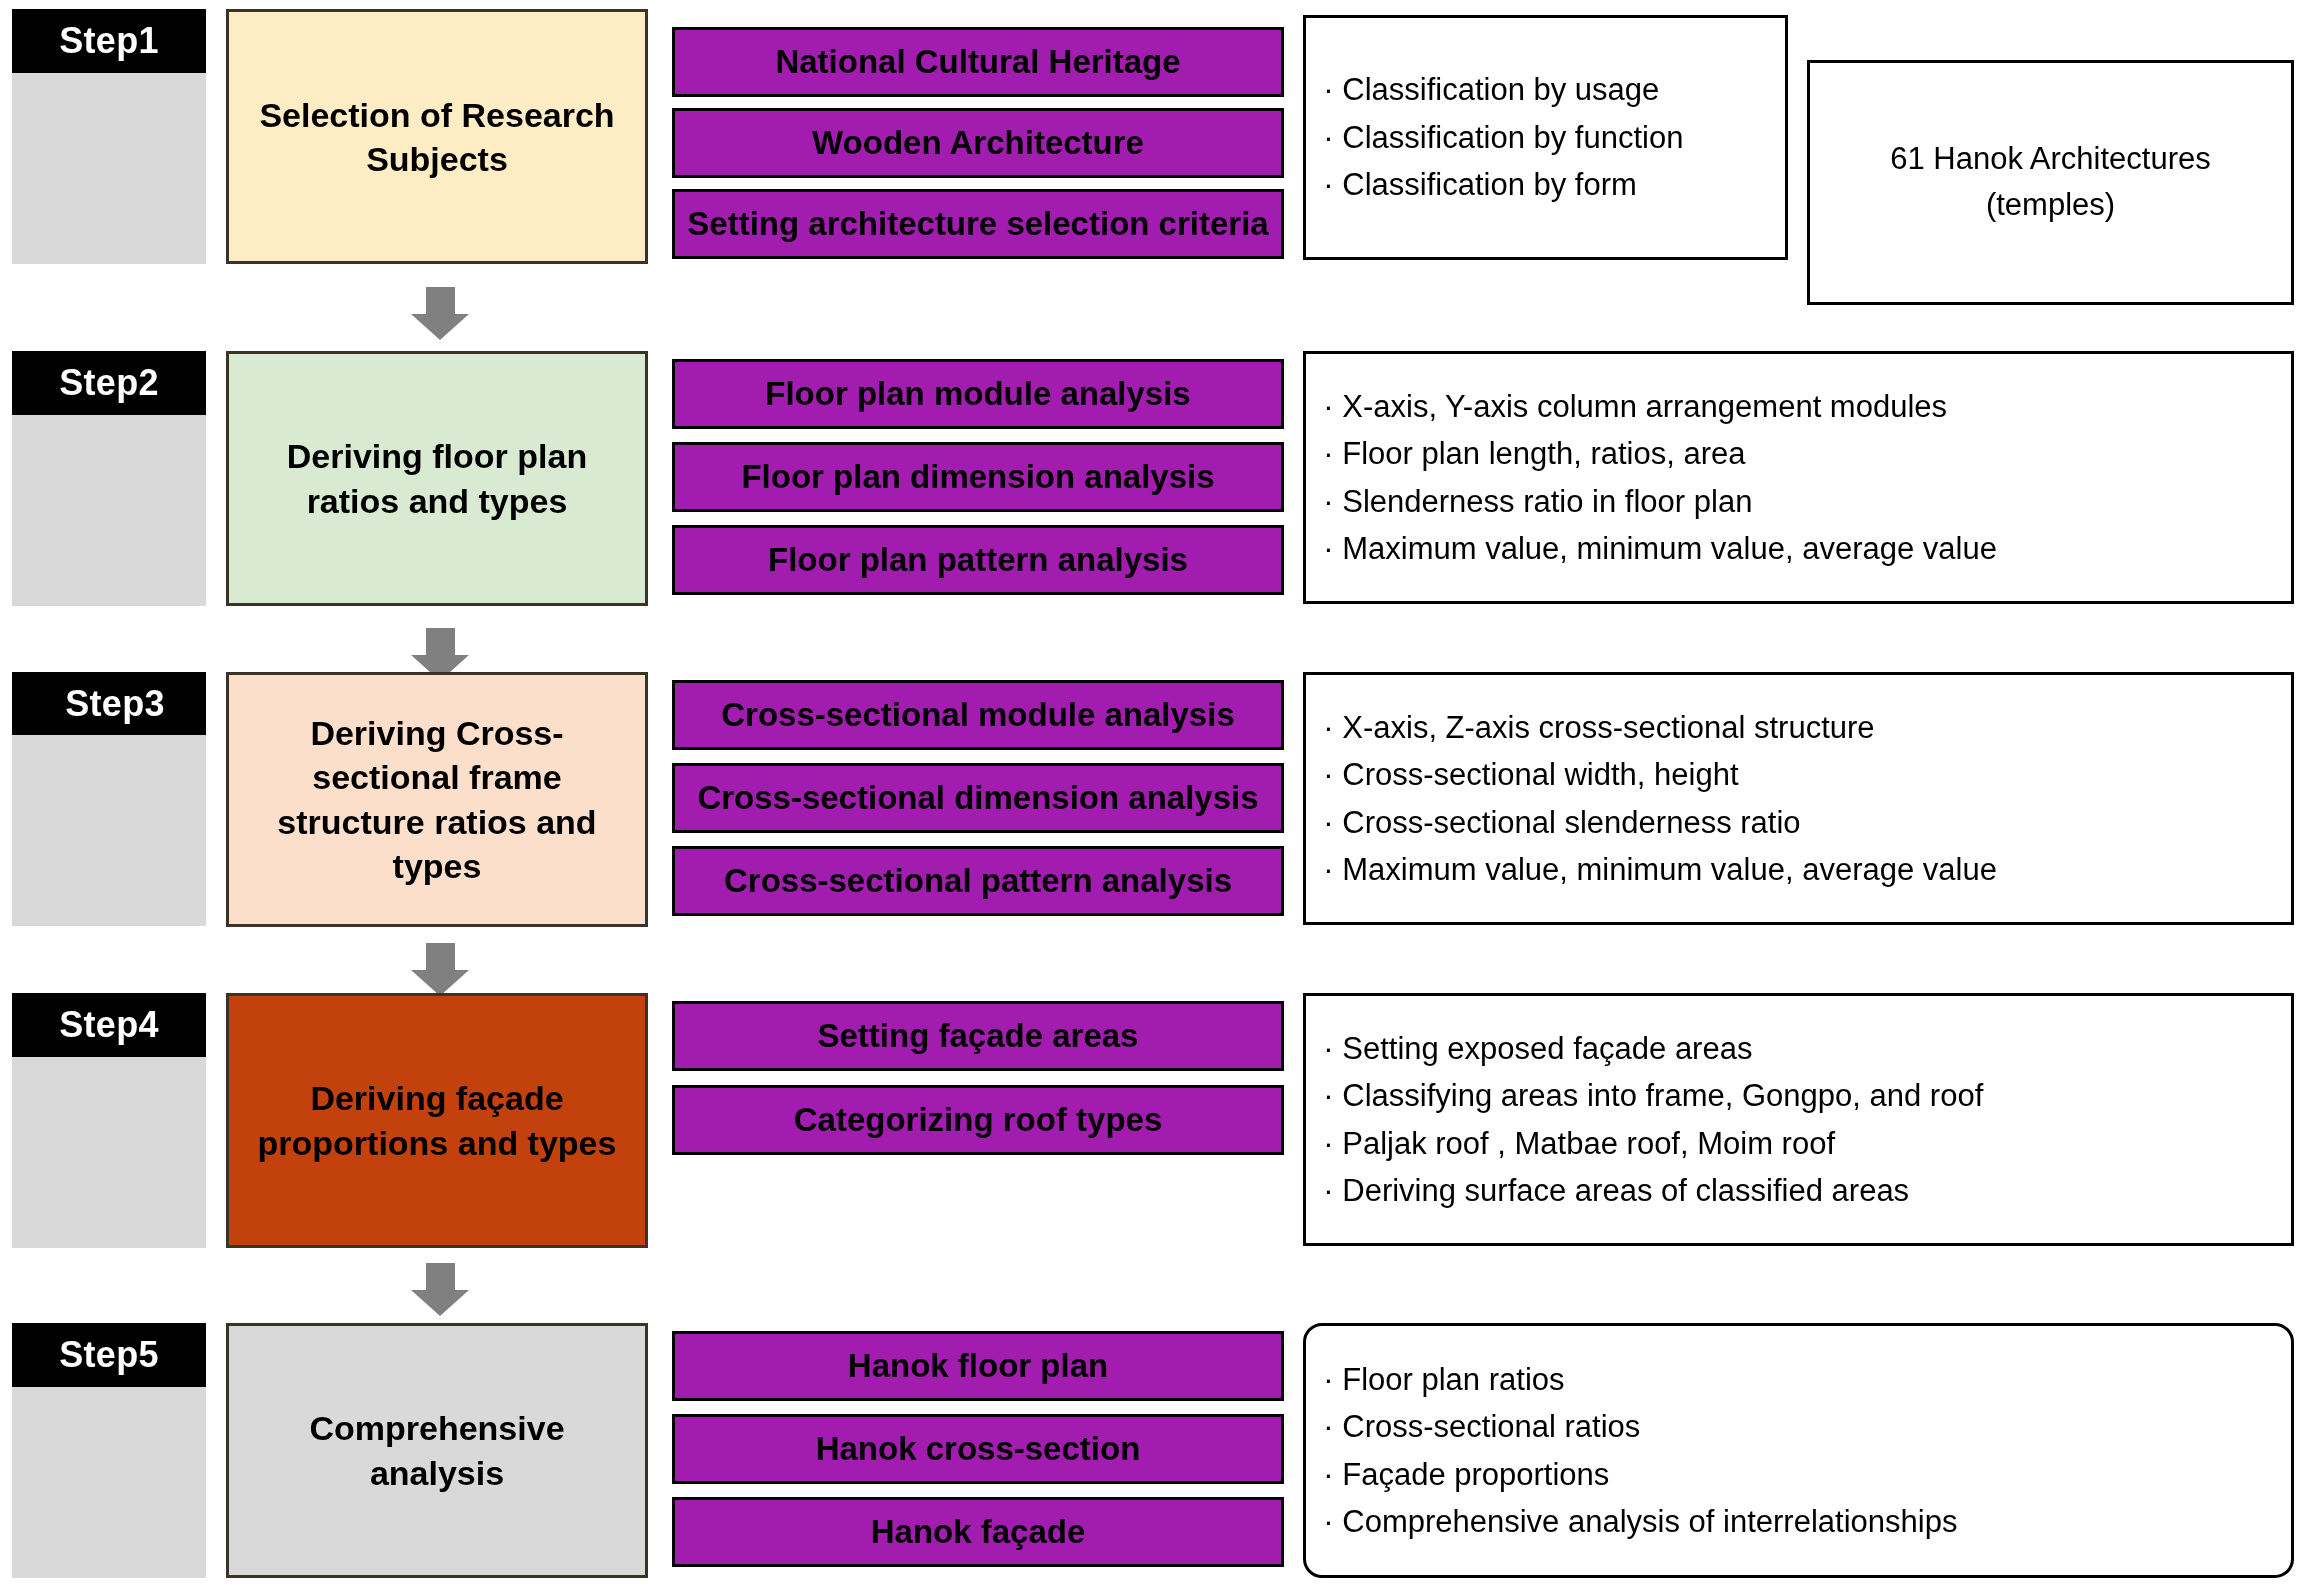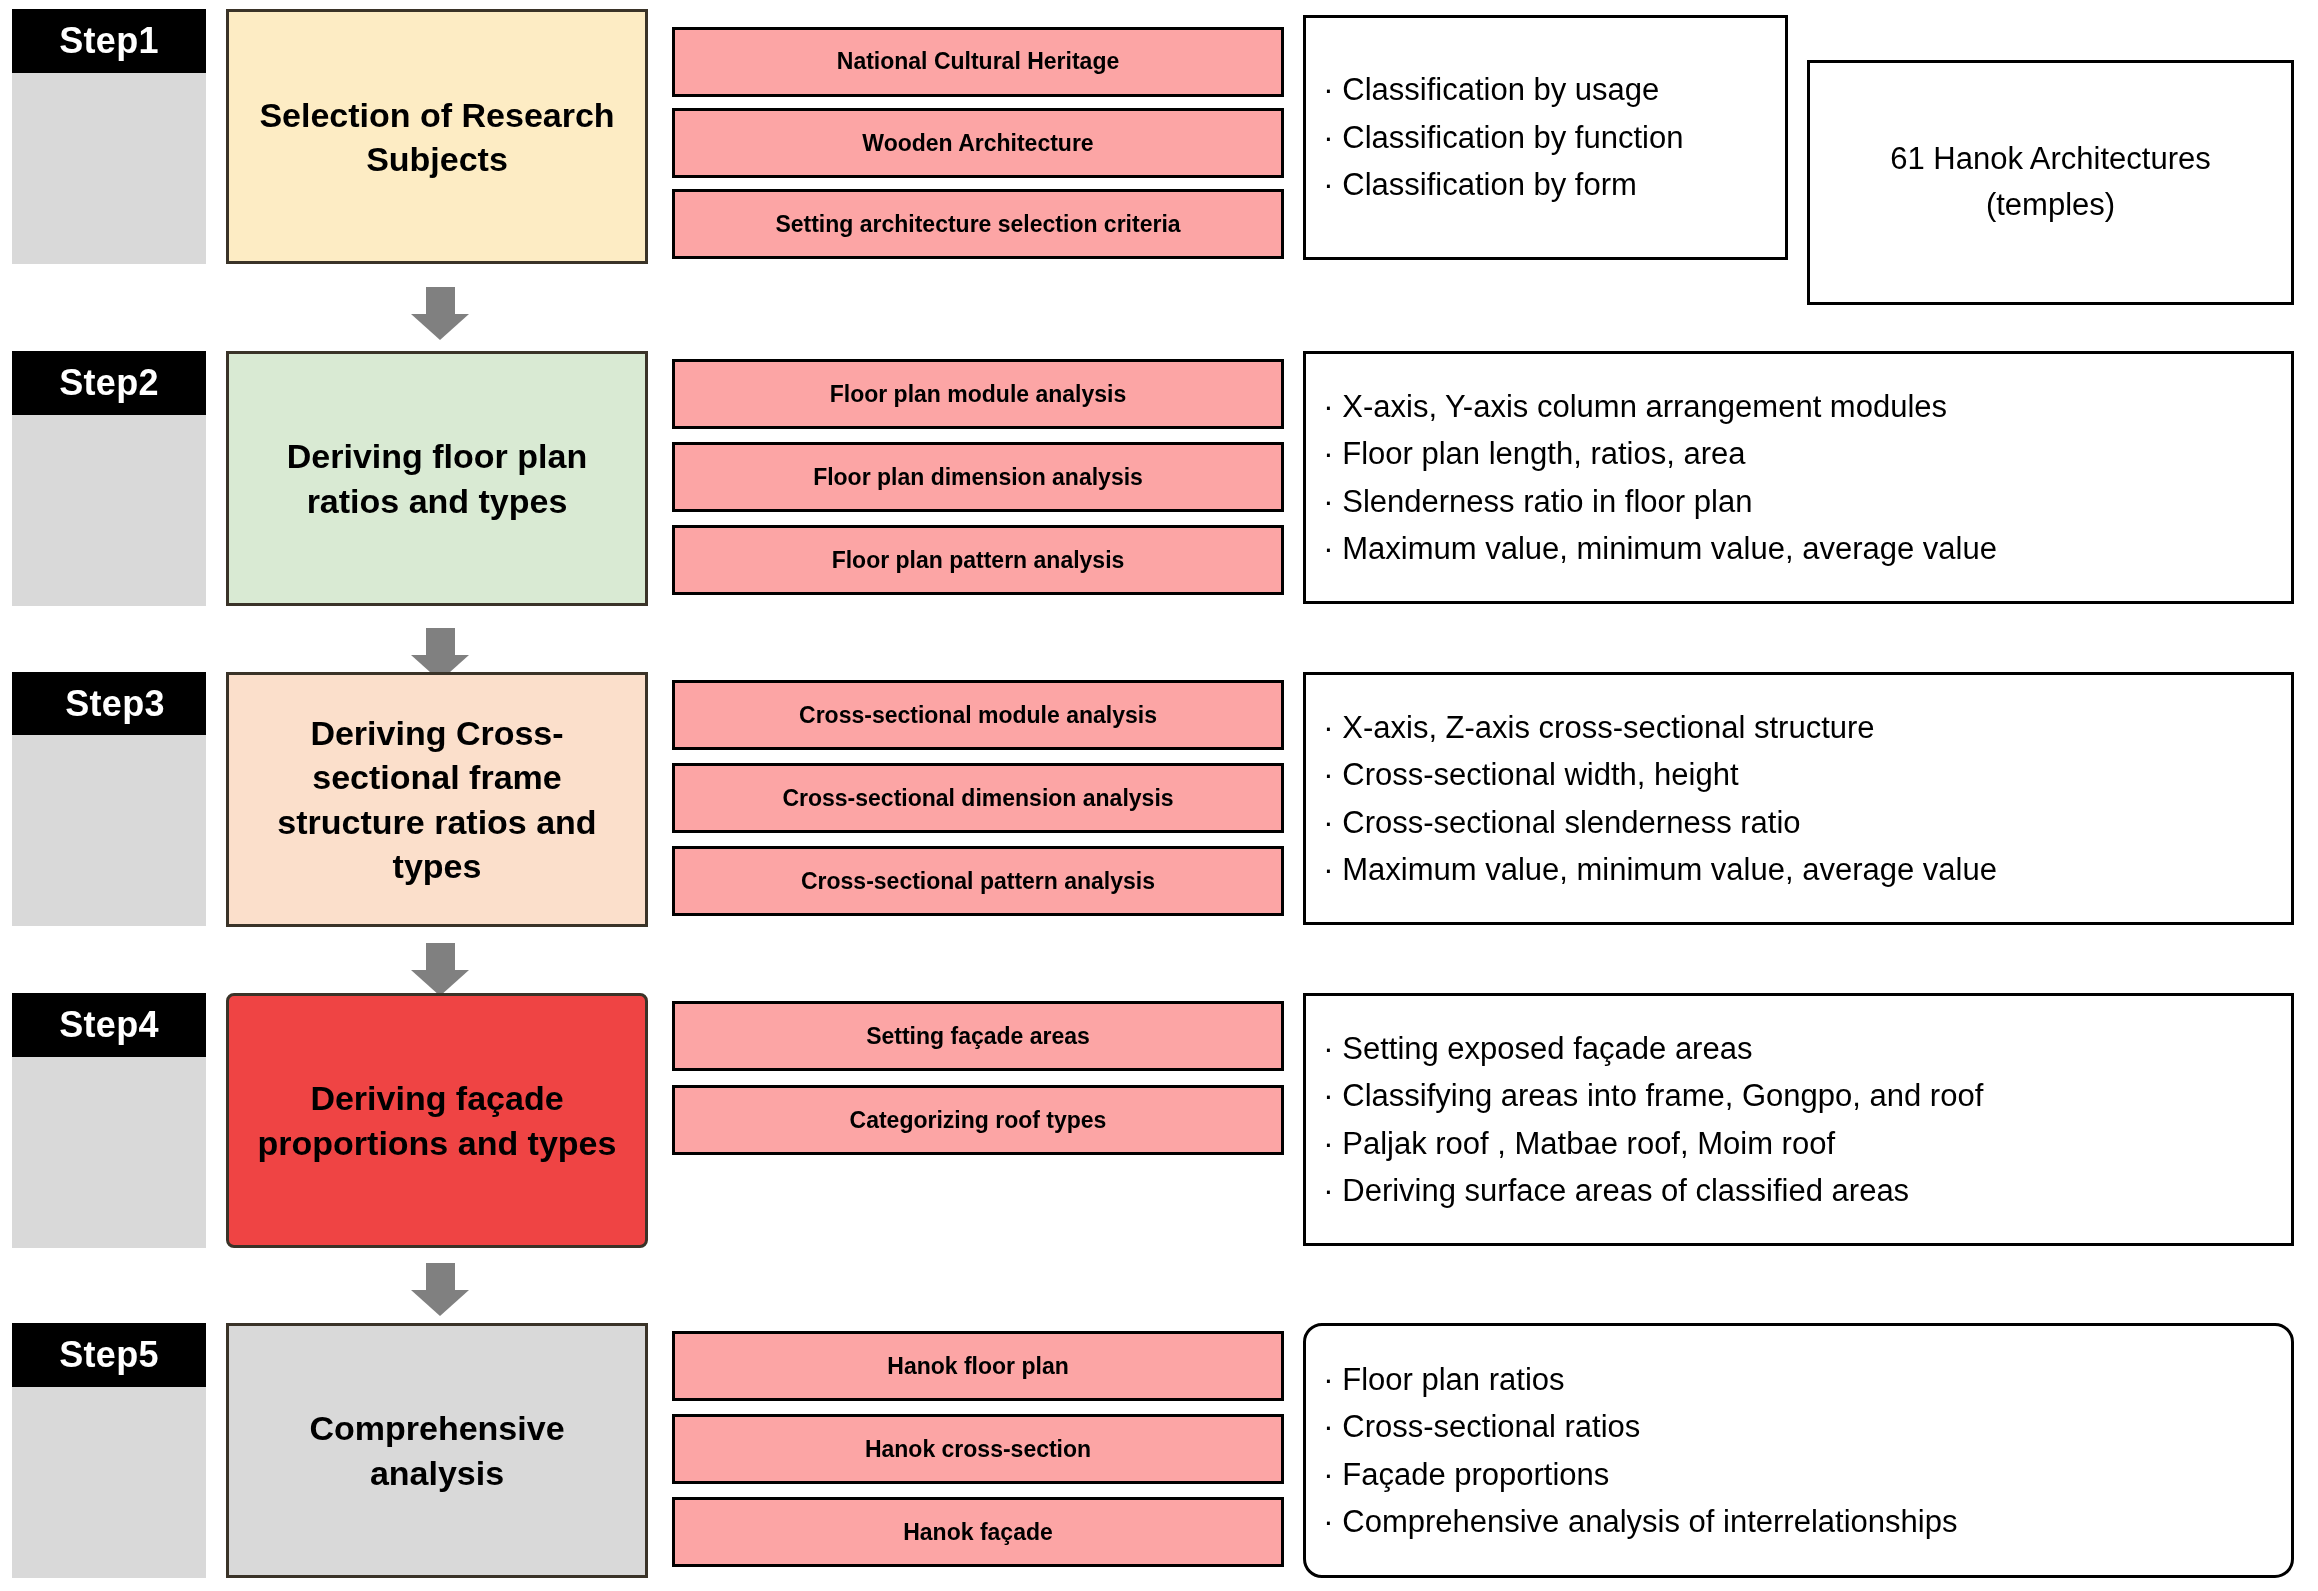--- a/index.html
+++ b/index.html
@@ -25,23 +25,23 @@
   
   .title-box{
     border:3.3px solid #3a3328;
     display:flex;align-items:center;justify-content:center;
     text-align:center;font-weight:bold;font-size:34px;line-height:1.30;
     padding:0 10.6px;color:#000;
   }
 
   
   .sub-box{
-    border:3.3px solid #000;background:#fca5a5;
+    border:3.3px solid #000;background:#a21caf;
     display:flex;align-items:center;justify-content:center;
-    text-align:center;font-weight:bold;font-size:23px;color:#000;
+    text-align:center;font-weight:bold;font-size:33px;color:#000;
     padding:0 8px;
   }
 
   
   .panel{
     border:3.3px solid #000;background:#fff;
     display:flex;flex-direction:column;justify-content:center;
     padding:0 17.3px;
   }
   .panel.center{align-items:center;text-align:center;justify-content:center;}
@@ -162,21 +162,21 @@
   </div>
 
   <div class="arrow" style="left:411px;top:943px;width:59px;height:53px;">
     <div class="shaft"></div>
     <div class="head"></div>
   </div>
 
   <div class="abs step-tag" style="left:12px;top:993px;width:194px;height:64px;">Step4</div>
   <div class="abs step-grey" style="left:12px;top:1057px;width:194px;height:191px;"></div>
 
-  <div class="abs title-box" style="left:226px;top:993px;width:422px;height:255px;background:#ef4444;border-radius:8px;">Deriving façade proportions and types</div>
+  <div class="abs title-box" style="left:226px;top:993px;width:422px;height:255px;background:#c2410c;">Deriving façade proportions and types</div>
 
   <div class="abs sub-box" style="left:672px;top:1001px;width:612px;height:70px;">Setting façade areas</div>
   <div class="abs sub-box" style="left:672px;top:1085px;width:612px;height:70px;">Categorizing roof types</div>
 
   <div class="abs panel" style="left:1303px;top:993px;width:991px;height:253px;">
     <div class="bullet-line">
       <span>·</span>
       <span>Setting exposed façade areas</span>
     </div>
     <div class="bullet-line">

